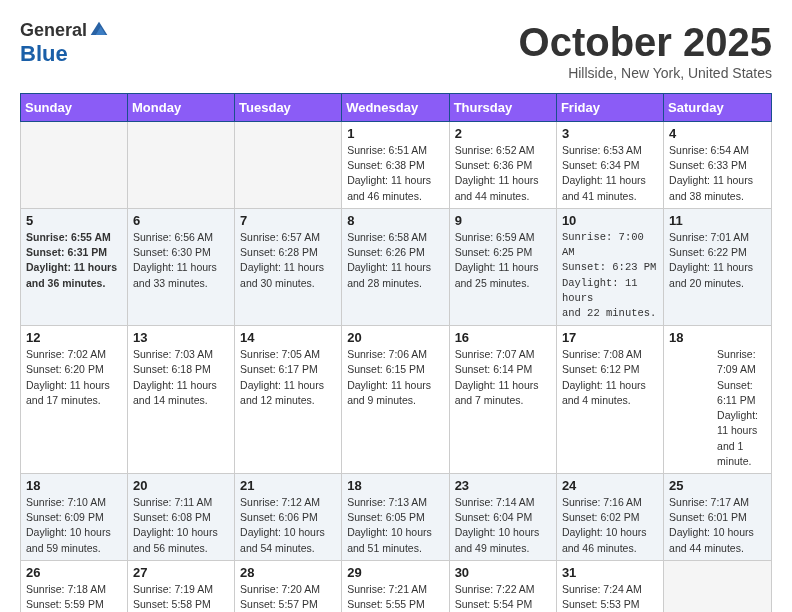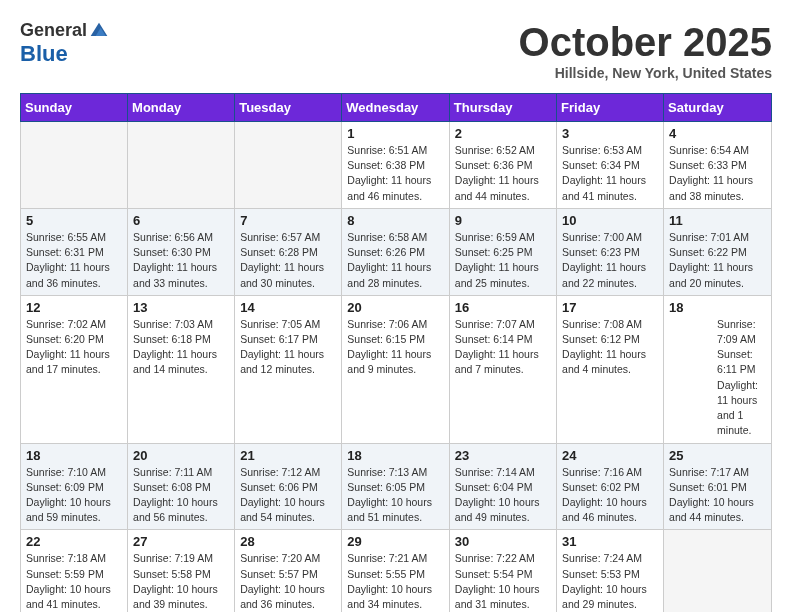--- a/index.html
+++ b/index.html
@@ -16,21 +16,20 @@
       justify-content: space-between;
       margin-bottom: 12px;
     }
     .logo {
       display: flex;
       flex-direction: column;
       align-items: flex-start;
     }
     .logo-text {
       display: flex;
-      align-items: center;
     }
     .logo-general {
       font-size: 18px;
       font-weight: bold;
       color: #333;
     }
     .logo-blue {
       font-size: 22px;
       font-weight: bold;
       color: #1a5fa8;
@@ -44,29 +43,28 @@
       text-align: right;
     }
     .month-title {
       font-size: 40px;
       font-weight: bold;
       color: #333;
     }
     .location {
       font-size: 14px;
       color: #555;
-      font-weight: bold;
     }
     .calendar {
       width: 100%;
       border-collapse: collapse;
       border: 1px solid #ccc;
     }
     .calendar th {
-      background-color: #6d28d9;
+      background-color: #8b5cf6;
       color: #fff;
       font-size: 13px;
       font-weight: bold;
       padding: 6px 4px;
       text-align: left;
       border: 1px solid #1a4f8c;
     }
     .calendar td {
       vertical-align: top;
       border: 1px solid #ccc;
@@ -157,21 +155,21 @@
           <div class="day-number">4</div>
           <div class="day-info" style="white-space: pre-line;">Sunrise: 6:54 AM
 Sunset: 6:33 PM
 Daylight: 11 hours
 and 38 minutes.</div>
         </td>
       </tr>
       <tr class="row-shaded">
         <td>
           <div class="day-number">5</div>
-          <div class="day-info" style="white-space: pre-line;">Sunrise: 6:55 AM
+          <div class="day-info" style="white-space: pre-line; font-weight: bold;">Sunrise: 6:55 AM
 Sunset: 6:31 PM
 Daylight: 11 hours
 and 36 minutes.</div>
         </td>
         <td>
           <div class="day-number">6</div>
           <div class="day-info" style="white-space: pre-line;">Sunrise: 6:56 AM
 Sunset: 6:30 PM
 Daylight: 11 hours
 and 33 minutes.</div>
@@ -192,21 +190,21 @@
         </td>
         <td>
           <div class="day-number">9</div>
           <div class="day-info" style="white-space: pre-line;">Sunrise: 6:59 AM
 Sunset: 6:25 PM
 Daylight: 11 hours
 and 25 minutes.</div>
         </td>
         <td>
           <div class="day-number">10</div>
-          <div class="day-info" style="white-space: pre-line;">Sunrise: 7:00 AM
+          <div class="day-info" style="white-space: pre-line; font-family: Liberation Mono, monospace;">Sunrise: 7:00 AM
 Sunset: 6:23 PM
 Daylight: 11 hours
 and 22 minutes.</div>
         </td>
         <td>
           <div class="day-number">11</div>
           <div class="day-info" style="white-space: pre-line;">Sunrise: 7:01 AM
 Sunset: 6:22 PM
 Daylight: 11 hours
 and 20 minutes.</div>
@@ -309,21 +307,21 @@
         <td>
           <div class="day-number">25</div>
           <div class="day-info" style="white-space: pre-line;">Sunrise: 7:17 AM
 Sunset: 6:01 PM
 Daylight: 10 hours
 and 44 minutes.</div>
         </td>
       </tr>
       <tr>
         <td>
-          <div class="day-number">22</div>
+          <div class="day-number">26</div>
           <div class="day-info" style="white-space: pre-line;">Sunrise: 7:18 AM
 Sunset: 5:59 PM
 Daylight: 10 hours
 and 41 minutes.</div>
         </td>
         <td>
           <div class="day-number">27</div>
           <div class="day-info" style="white-space: pre-line;">Sunrise: 7:19 AM
 Sunset: 5:58 PM
 Daylight: 10 hours

